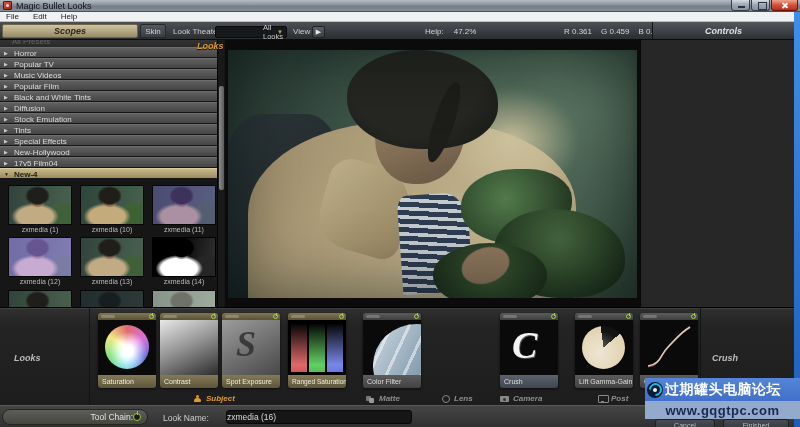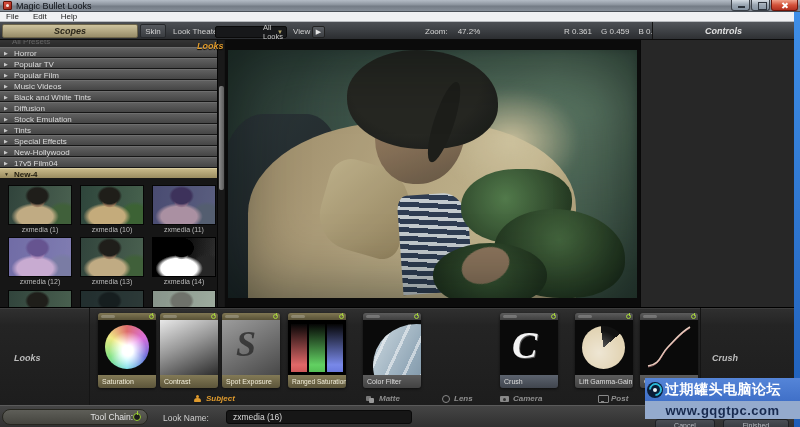--- a/index.html
+++ b/index.html
@@ -195,21 +195,21 @@
   .statusbar { position:absolute; left:0; top:405px; width:800px; height:22px;
     background:linear-gradient(180deg,#454545,#303030); border-top:1px solid #5a5a5a; }
   .chip { position:absolute; left:2px; top:3px; width:146px; height:16px; border-radius:8px;
     background:linear-gradient(180deg,#5e5e58,#45453f); border:1px solid #26261f;
     display:flex; align-items:center; padding:0 6px; justify-content:flex-end; }
   .chip .clab { font-size:8.5px; color:#e4e4e4; }
   .power-big { position:relative; width:8px; height:8px; border:1.5px solid #9acd32; border-radius:50%; background:#1c1c1c; }
   .power-big::after { content:""; position:absolute; left:2.5px; top:-3px; width:1.5px; height:4px; background:#9acd32; }
   .lookname-lab { position:absolute; left:163px; top:7px; font-size:8.5px; color:#cfcfcf; }
   .lookname-box { position:absolute; left:226px; top:4px; width:186px; height:14px; background:#161616;
-    border:1px solid #090909; border-radius:3px; display:flex; align-items:center; padding-left:6px; }
+    border:1px solid #090909; border-radius:3px; display:flex; align-items:center; }
   .lookname-box .val { font-size:8.5px; color:#dadada; }
   .sb-btn { position:absolute; top:13px; height:12px; border-radius:3px; font-size:7px; color:#b8bcc2;
     background:linear-gradient(180deg,#4a4e55,#33363b); border:1px solid #1d1f23;
     display:flex; align-items:center; justify-content:center; }
   .btn-cancel { left:655px; width:60px; } .btn-finished { left:723px; width:66px; }
 
   
   .bluestrip { position:absolute; left:794px; top:12px; width:6px; height:415px; z-index:40;
     background:linear-gradient(180deg,#3f8fe8,#1e5db8); }
   .watermark { position:absolute; left:645px; top:378px; width:155px; z-index:50; }
@@ -247,21 +247,21 @@
     <div class="tb-btn tb-scopes">Scopes</div>
     <div class="tb-btn tb-skin">Skin</div>
     <span class="tb-label lbl-theater">Look Theater</span>
     <div class="tb-drop">
       <span class="val">All Looks</span>
       <span class="caret">▼</span>
     </div>
     <span class="tb-label lbl-view">View</span>
     <div class="tb-play">▶</div>
     <div class="tb-zoom">
-      <span>Zoom:</span>
+      <span>Help:</span>
       <span>47.2%</span>
     </div>
     <div class="tb-rgb">
       <span>R 0.361</span>
       <span>G 0.459</span>
       <span>B 0.145</span>
     </div>
     <div class="tb-controls">Controls</div>
   </div>
 
@@ -274,25 +274,25 @@
       <div class="catrow">
           <span class="arrow">▶</span>
           <span class="catlabel">Horror</span>
         </div>
       <div class="catrow">
           <span class="arrow">▶</span>
           <span class="catlabel">Popular TV</span>
         </div>
       <div class="catrow">
           <span class="arrow">▶</span>
+          <span class="catlabel">Music Videos</span>
+        </div>
+      <div class="catrow">
+          <span class="arrow">▶</span>
           <span class="catlabel">Popular Film</span>
-        </div>
-      <div class="catrow">
-          <span class="arrow">▶</span>
-          <span class="catlabel">Music Videos</span>
         </div>
       <div class="catrow">
           <span class="arrow">▶</span>
           <span class="catlabel">Black and White Tints</span>
         </div>
       <div class="catrow">
           <span class="arrow">▶</span>
           <span class="catlabel">Diffusion</span>
         </div>
       <div class="catrow">

